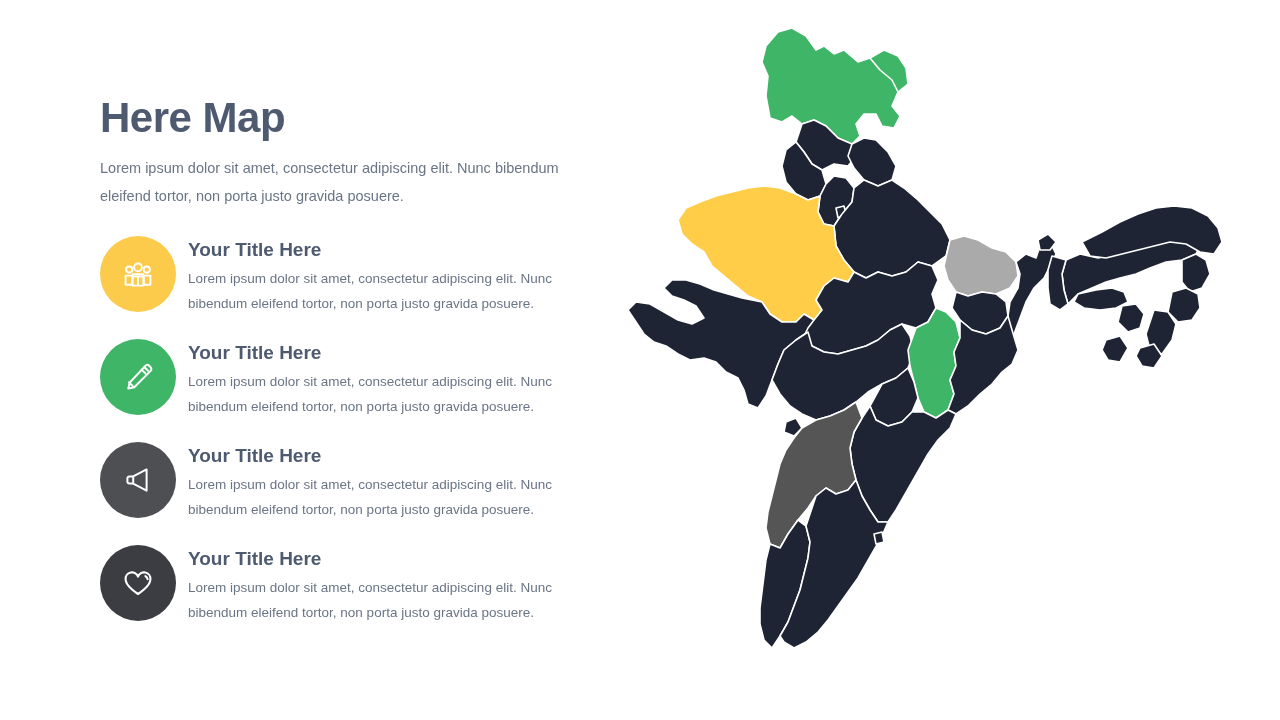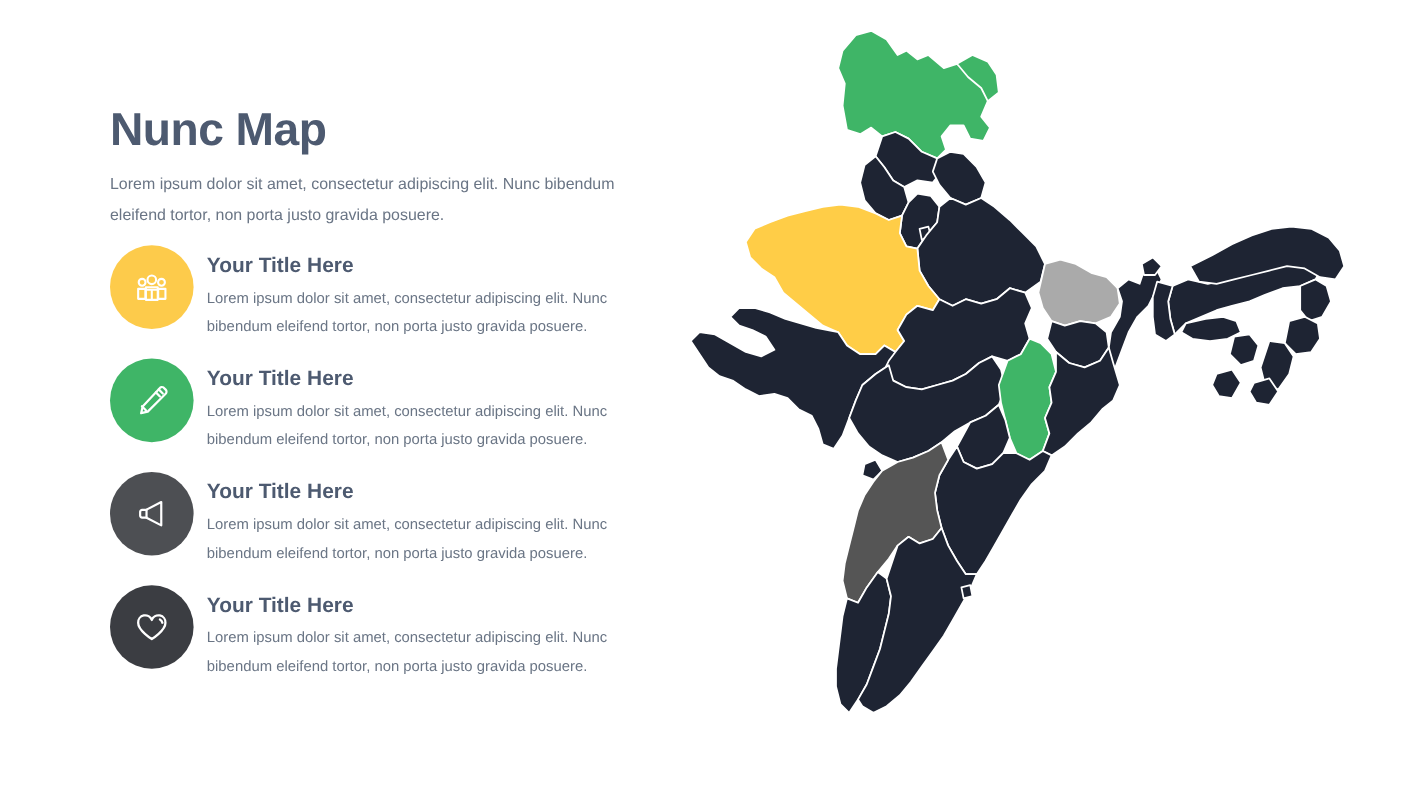--- a/index.html
+++ b/index.html
@@ -37,21 +37,21 @@
   }
 
   
   .feature-list {
     position:absolute;
     left:100px; top:222px;
     width:505px;
   }
   .feature-item {
     display:flex;
-    align-items:flex-start;
+    align-items:center;
     height:103px;
   }
   .feature-icon {
     flex:0 0 auto;
     width:76px; height:76px;
     border-radius:50%;
     display:flex;
     align-items:center;
     justify-content:center;
     margin-top:1px;
@@ -83,21 +83,21 @@
   }
   .map-wrap svg { display:block; width:100%; height:100%; }
   .st { stroke:#ffffff; stroke-width:1.6; stroke-linejoin:round; }
 </style>
 </head>
 <body>
 
 <div class="slide">
 
   <div class="left-panel">
-    <div class="page-title">Nunc Map</div>
+    <div class="page-title">Here Map</div>
     <div class="page-subtitle">Lorem ipsum dolor sit amet, consectetur adipiscing elit. Nunc bibendum eleifend tortor, non porta justo gravida posuere.</div>
   </div>
 
   <div class="feature-list">
 
     <div class="feature-item">
       <div class="feature-icon" style="background:#fdcb4b">
         <span>
           <svg width="38" height="38" viewBox="0 0 38 38" fill="none" stroke="#ffffff" stroke-width="1.9">
             <circle cx="19" cy="12.4" r="3.9" fill="none"></circle>

